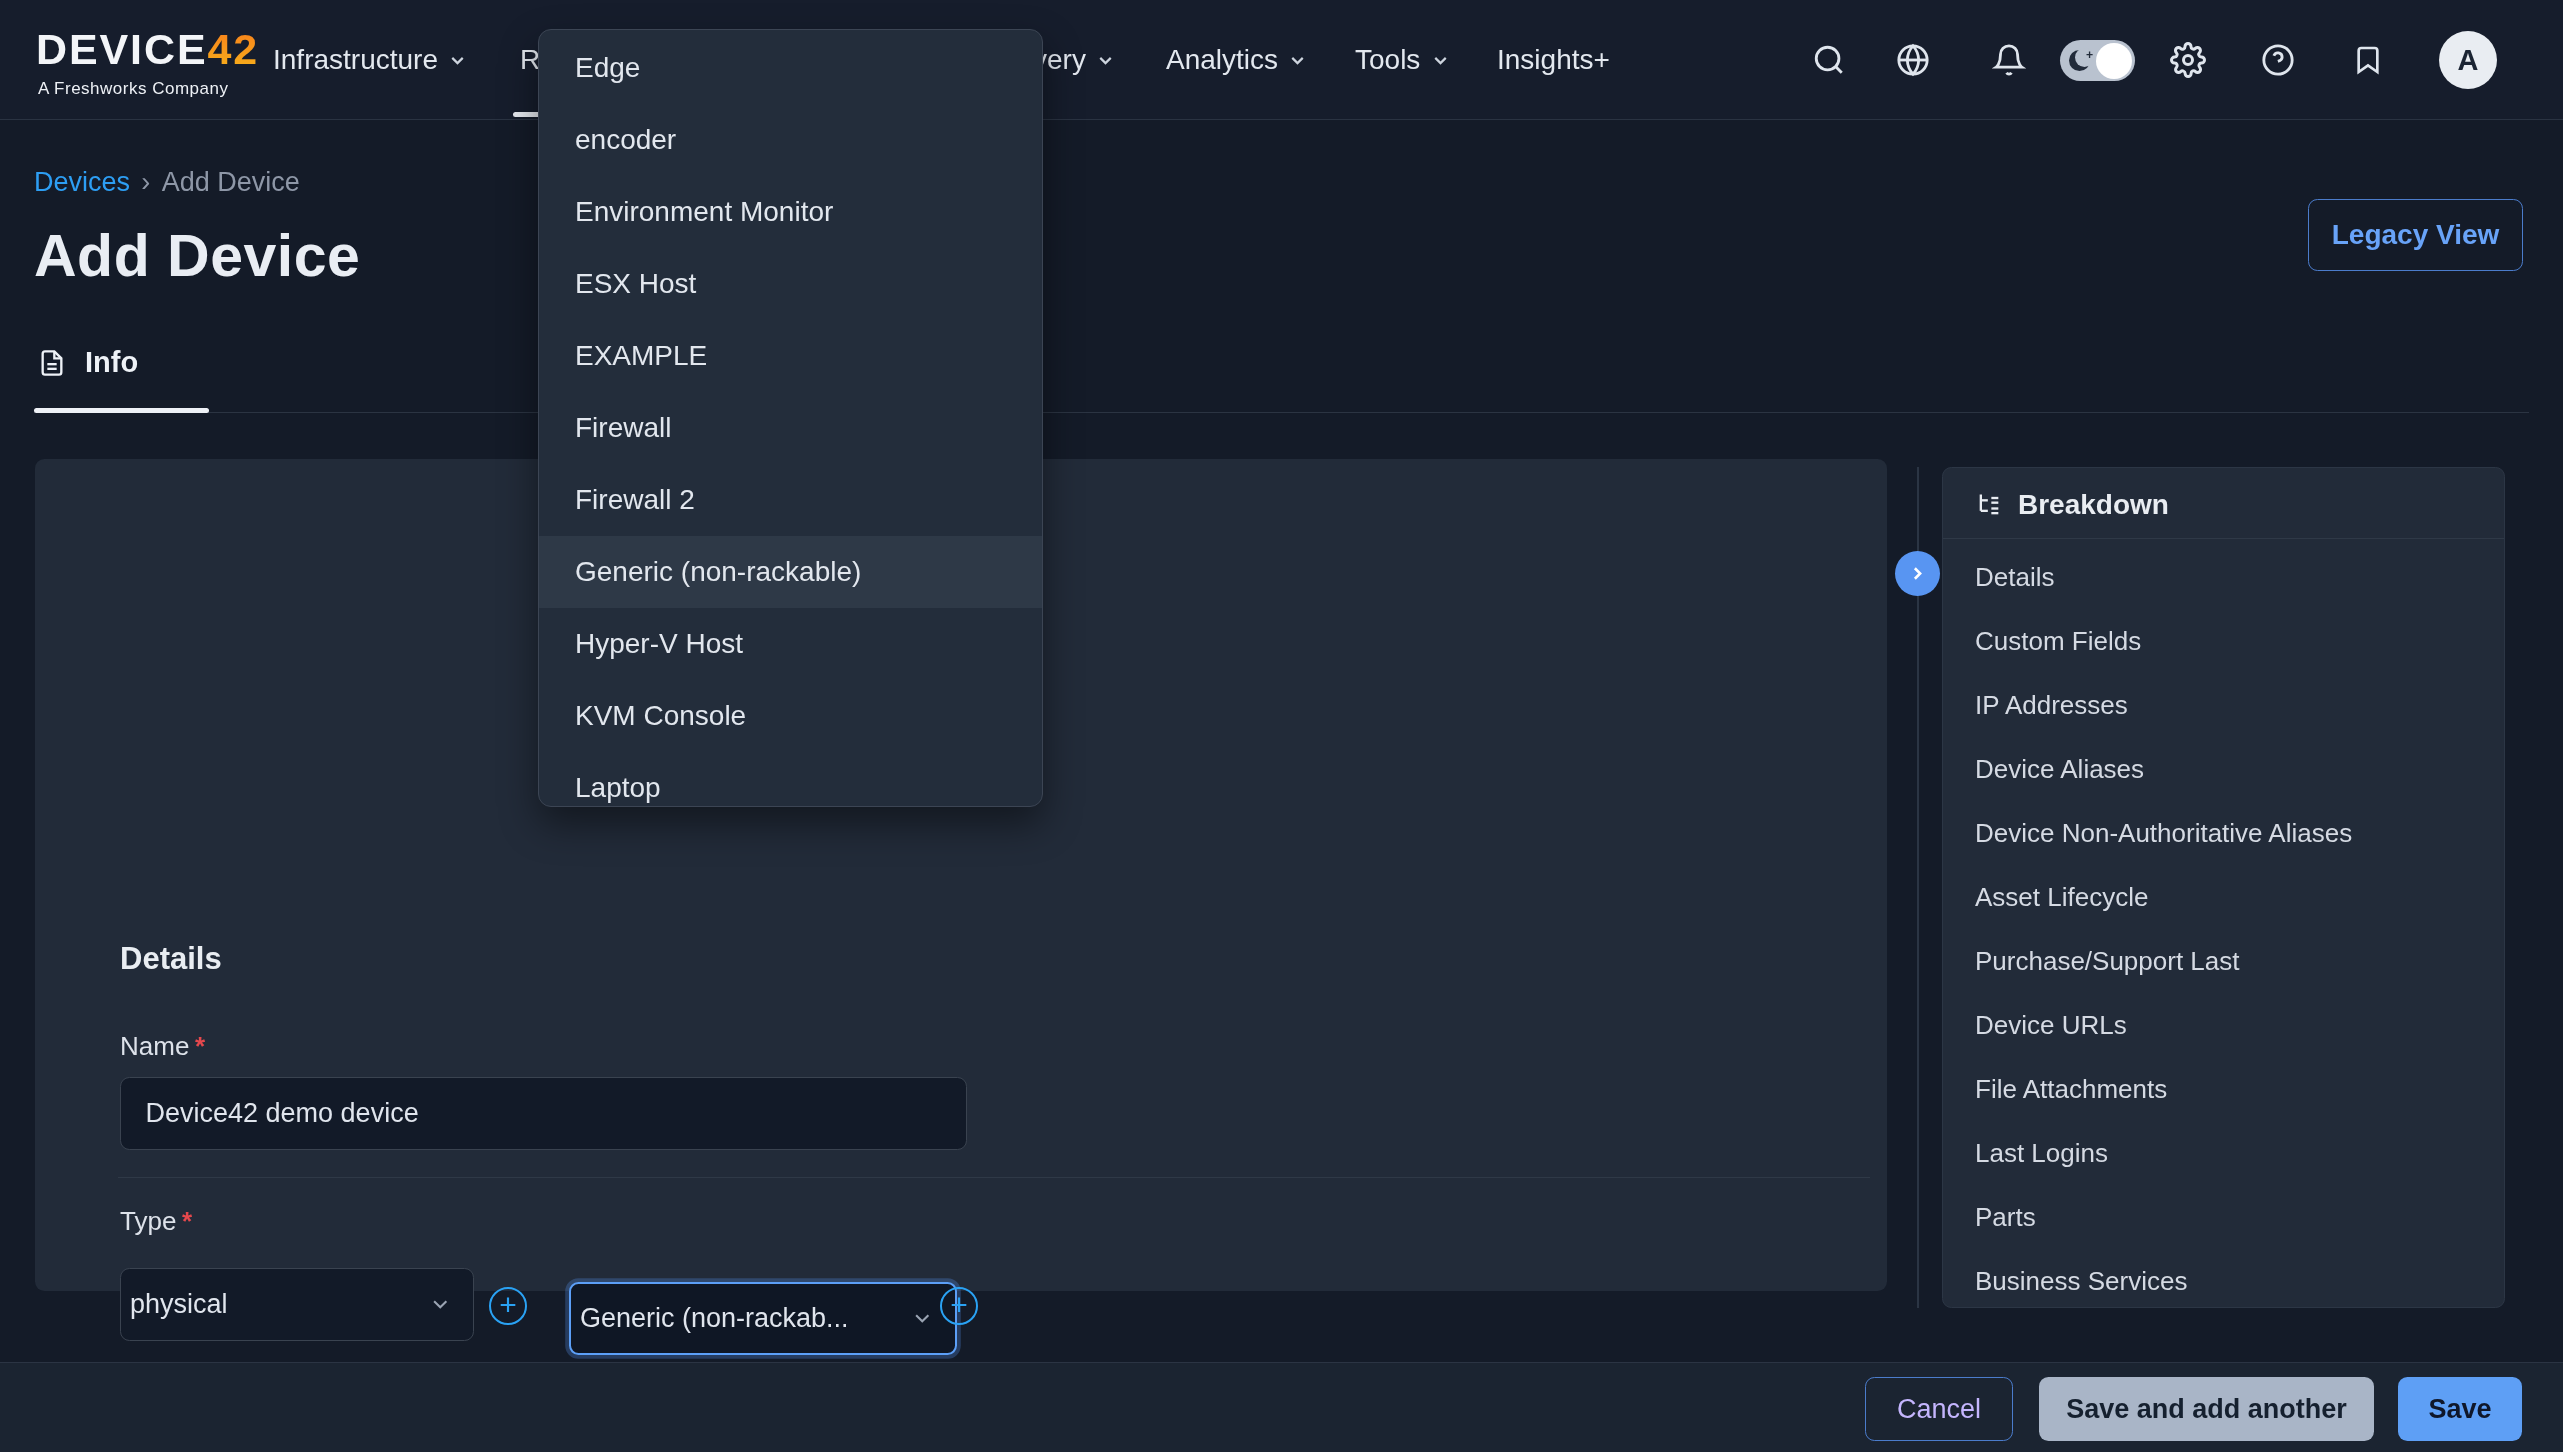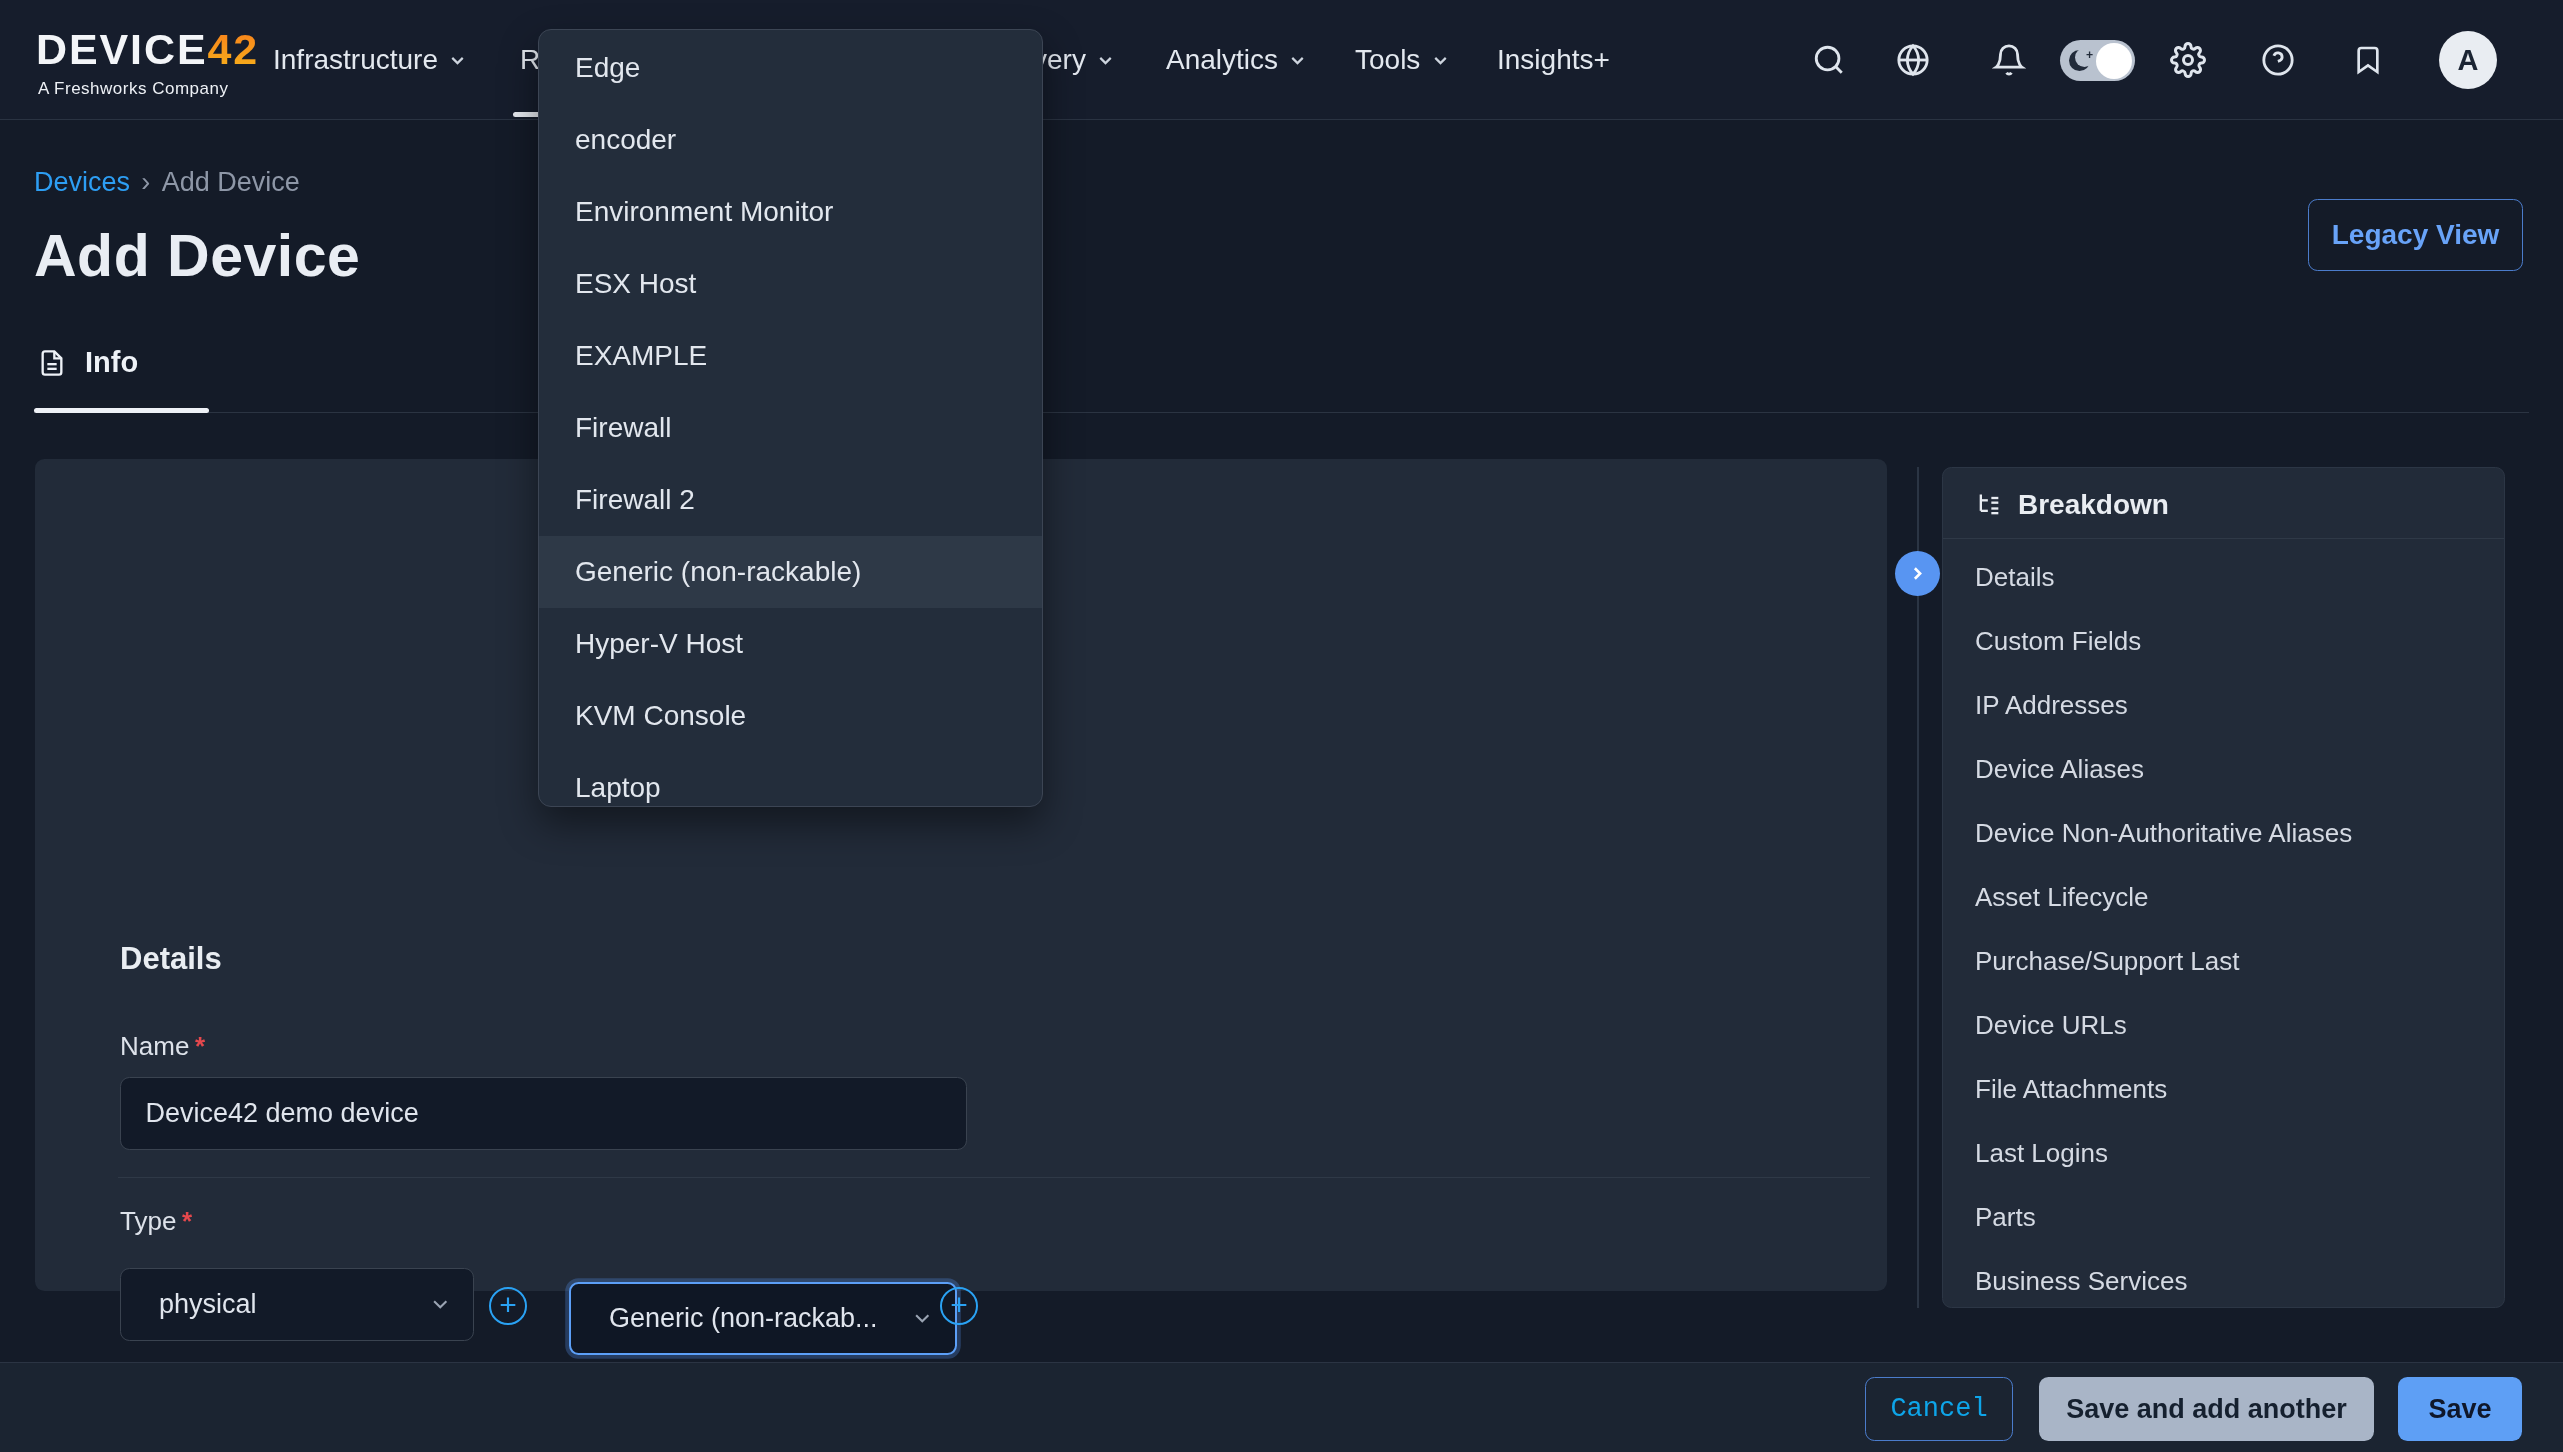--- a/index.html
+++ b/index.html
@@ -37,42 +37,42 @@
 
   
   .card { left:35px; top:459px; width:1852px; height:832px; background:#222b39; border-radius:9.4px; }
   .section-title { left:85px; top:482px; font-size:31px; font-weight:bold; color:#e9edf2; }
   .lbl { font-size:26px; color:#dde2ea; }
   .req { color:#e5484d; font-weight:bold; padding-left:5.6px; }
   .divh { height:0.9px; background:#2f3947; }
 
   .inp { background:#121a28; border:1.9px solid #3a4350; border-radius:9.4px; height:73px; font-size:27px; color:#e0e5ed; padding:0 24.5px; display:flex; align-items:center; }
   input.inp { width:100%; outline:none; }
-  .sel { background:#121a28; border:1.9px solid #3a4350; border-radius:9.4px; height:73px; font-size:27px; color:#e0e5ed; padding:0 21px 0 38px; display:flex; align-items:center; justify-content:space-between; cursor:pointer; }
+  .sel { background:#121a28; border:1.9px solid #3a4350; border-radius:9.4px; height:73px; font-size:27px; color:#e0e5ed; padding:0 21px 0 9px; display:flex; align-items:center; justify-content:space-between; cursor:pointer; }
   .sel svg { stroke:#9aa4b3; flex:0 0 auto; margin-left:11.3px; }
   .sel.focused { background:#0f1725; border:2.8px solid #5c9ff7; box-shadow:0 0 0 3.8px rgba(86,146,242,.28); }
   .plus { width:38px; height:38px; border:2.8px solid #2aa2f4; border-radius:50%; color:#2aa2f4; font-size:30px; line-height:31px; text-align:center; font-weight:normal; cursor:pointer; }
 
   
   .dropdown { left:538px; top:29px; width:505px; height:778px; background:#232d3b; border:1.9px solid #3c4554; border-radius:13px; overflow:hidden; z-index:100; box-shadow:0 17px 38px rgba(0,0,0,.45); padding-top:1.9px; }
   .dd-item { height:72px; display:flex; align-items:center; padding-left:36px; font-size:28px; color:#e2e7ee; cursor:pointer; }
   .dd-item.hl { background:#2e3947; }
 
   
   .vdiv { left:1917px; top:467px; width:1.9px; height:841px; background:#2b3544; }
   .collapse-btn { left:1895px; top:551px; width:45px; height:45px; border-radius:50%; background:#5895f2; display:flex; align-items:center; justify-content:center; z-index:6; cursor:pointer; }
   .sidebar { left:1942px; top:467px; width:563px; height:841px; background:#222b39; border:0.9px solid #2c3645; border-radius:9.4px; }
   .sb-header { position:absolute; left:32px; top:21px; display:flex; align-items:center; gap:15px; font-size:28px; font-weight:bold; color:#e9edf2; }
   .sb-divider { position:absolute; left:0; top:70px; width:100%; height:0.9px; background:#2f3947; }
   .sb-item { position:absolute; left:32px; font-size:26px; color:#d5dae3; cursor:pointer; }
 
   
   .footer { left:0; top:1362px; width:2563px; height:90px; background:#1b2431; border-top:1.9px solid #2b3443; z-index:5; }
   .btn { position:absolute; top:14px; height:64px; border-radius:9.4px; display:flex; align-items:center; justify-content:center; font-size:27px; cursor:pointer; }
-  .btn-cancel { left:1865px; width:148px; border:1.9px solid #4b7ccb; color:#0ea5e9; background:transparent;font-family:Liberation Mono, monospace; }
+  .btn-cancel { left:1865px; width:148px; border:1.9px solid #4b7ccb; color:#c4b5fd; background:transparent; }
   .btn-saveadd { left:2039px; width:335px; background:#a9b5c7; color:#15202f; font-weight:bold; }
   .btn-save { left:2398px; width:124px; background:#5e9ff5; color:#0f172a; font-weight:bold; }
 </style>
 </head>
 <body>
 
 <div id="app">
 
   <div class="abs nav">
     <div class="abs logo-text"><span>DEVICE</span><span class="logo-num">42</span></div>

